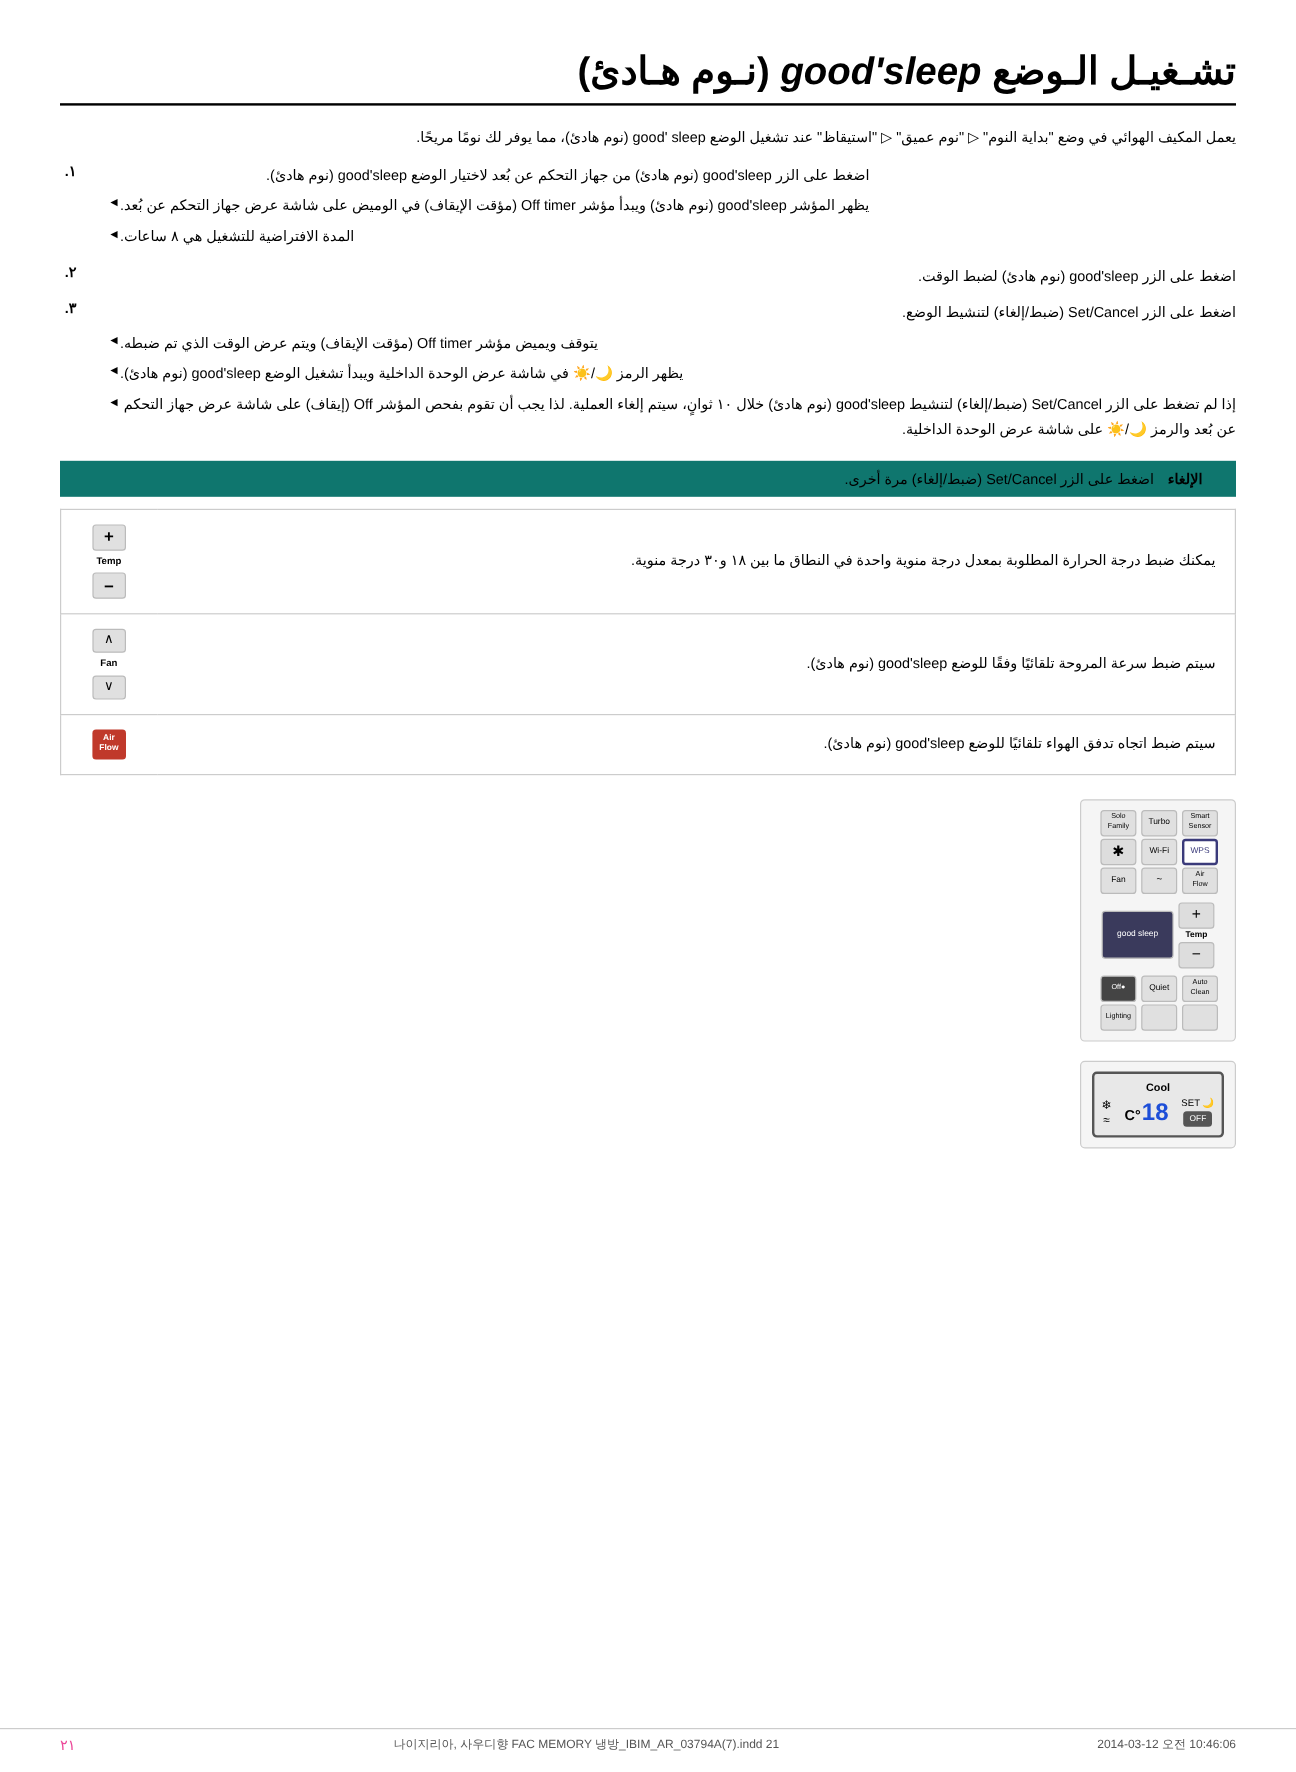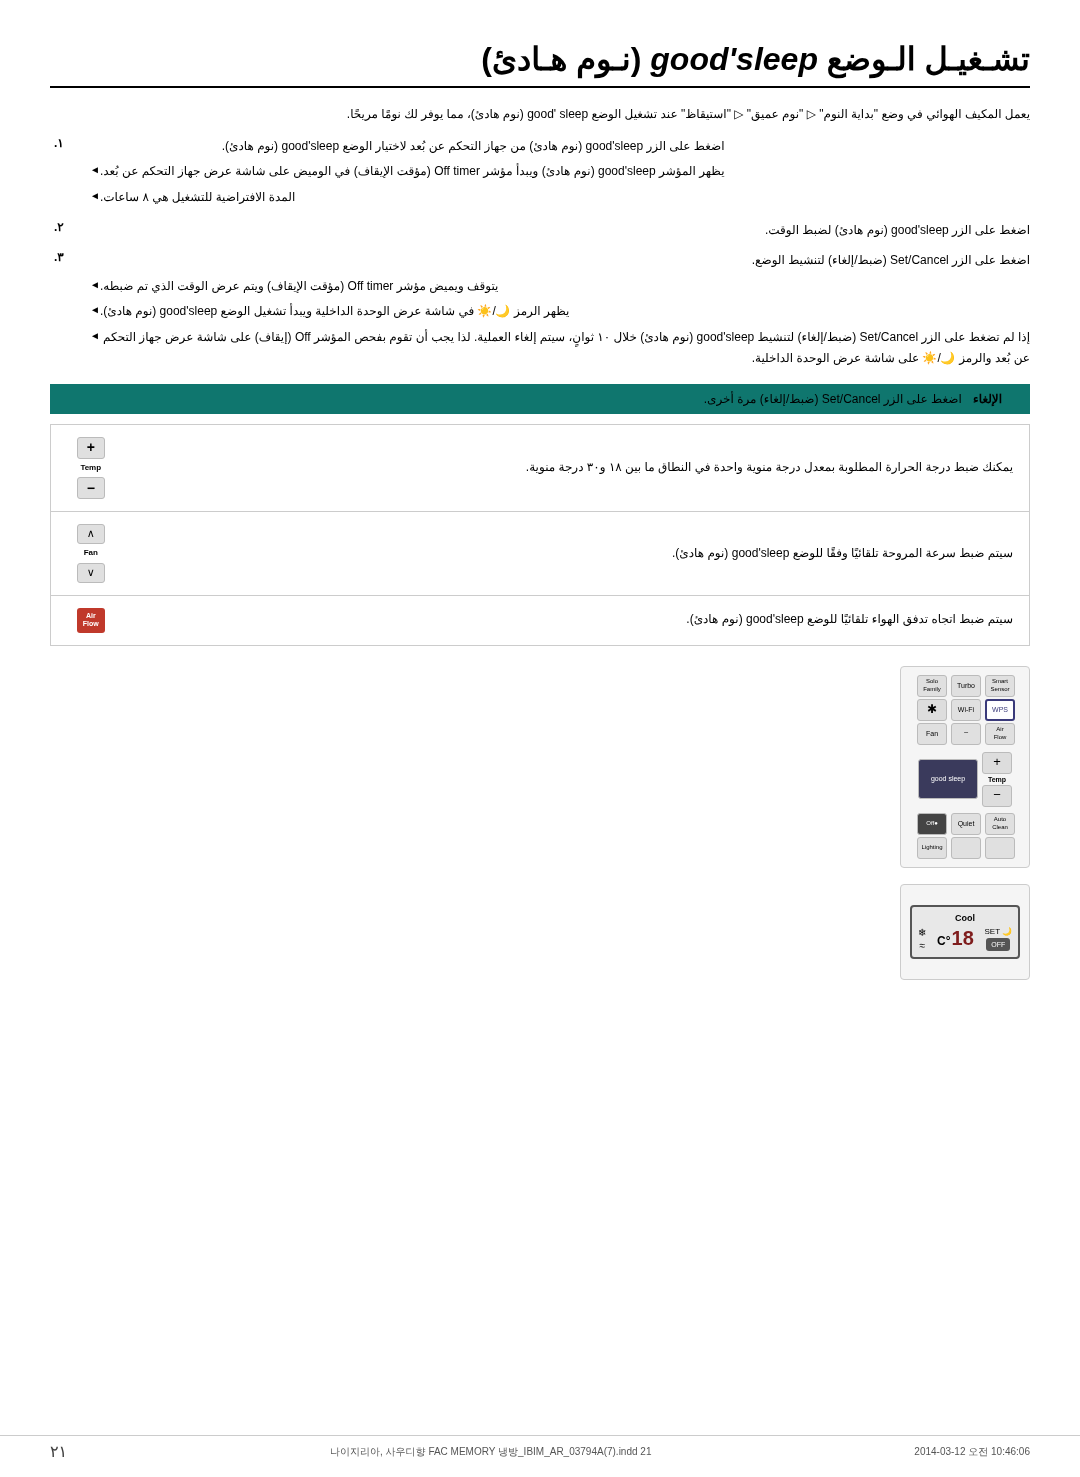--- a/index.html
+++ b/index.html
@@ -177,21 +177,21 @@
       background: #f5f5f5;
       border-radius: 4px;
       display: flex;
       flex-direction: column;
       align-items: center;
       gap: 4px;
     }
 
     .remote-panel-bottom {
       border: 1px solid #ccc;
-      padding: 20px;
+      padding: 8px;
       background: #f5f5f5;
       border-radius: 4px;
       display: flex;
       flex-direction: column;
       align-items: center;
       gap: 4px;
     }
 
     .remote-btn {
       width: 30px;
@@ -232,21 +232,21 @@
     .display-row {
       display: flex;
       align-items: center;
       justify-content: space-between;
       gap: 4px;
     }
 
     .display-temp {
       font-size: 20px;
       font-weight: bold;
-      color: #7f1d1d;
+      color: #1d4ed8;
     }
 
     .display-off-btn {
       background: #555;
       color: #fff;
       font-size: 7px;
       padding: 3px 5px;
       border-radius: 3px;
     }
 
@@ -327,22 +327,22 @@
       padding: 6px 50px;
       border-top: 1px solid #ccc;
       display: flex;
       justify-content: space-between;
       align-items: center;
       font-size: 10px;
       color: #555;
     }
 
     .page-number {
-      font-size: 16px;
-      color: #404040;
+      font-size: 12px;
+      color: #ec4899;
     }
 
     
     .bold { font-weight: bold; }
   </style>
 </head>
 <body>
 
 <div class="page-container">
 

